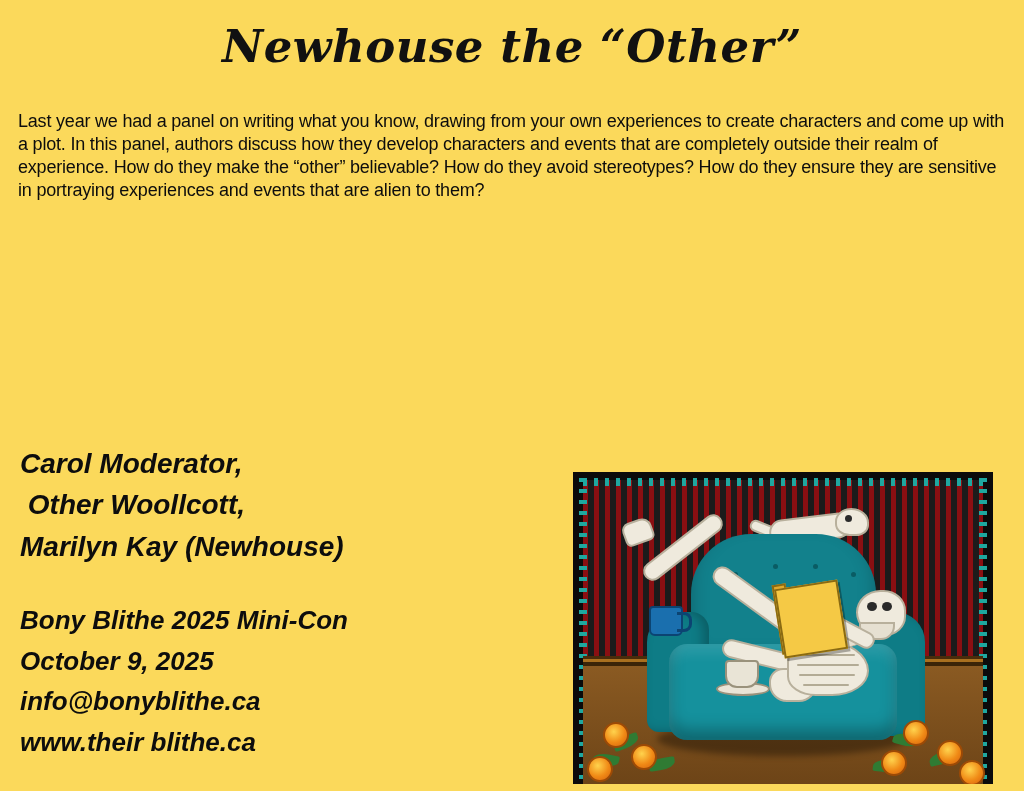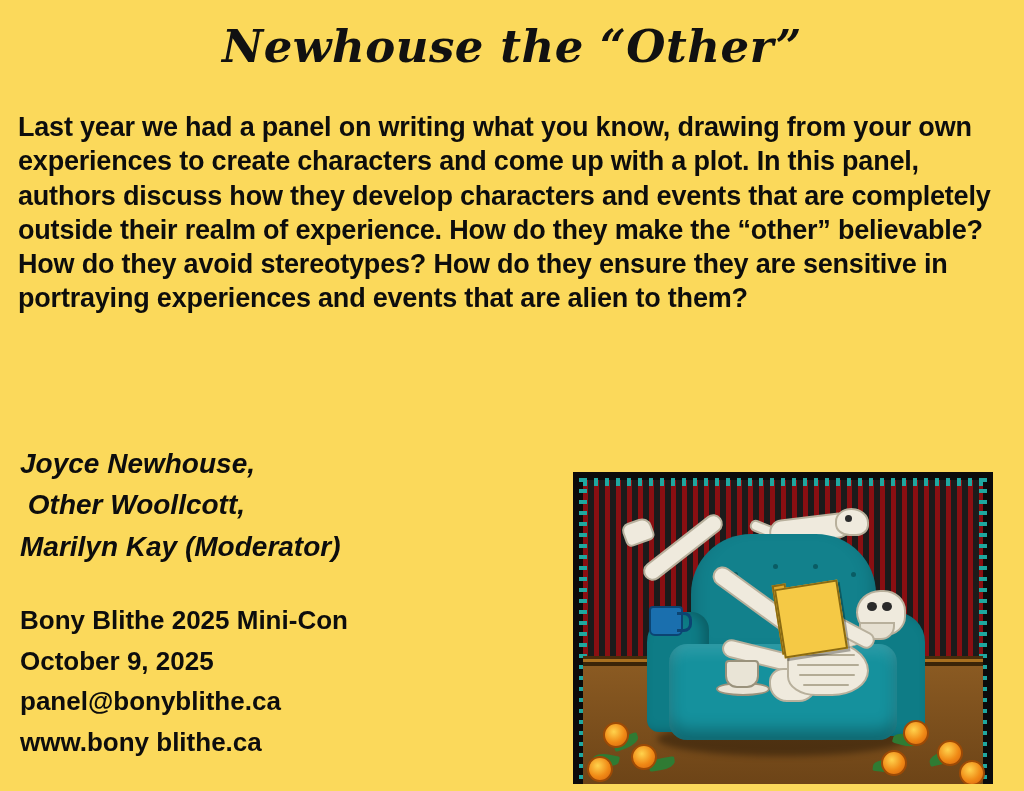--- a/index.html
+++ b/index.html
@@ -28,22 +28,22 @@
     color: #111111;
     text-align: center;
     padding-top: 20px;
     letter-spacing: 0.5px;
   }
   .body-text {
     position: absolute;
     top: 110px;
     left: 18px;
     width: 990px;
-    font-size: 27px;
-    font-weight: bold;
+    font-size: 18px;
+    font-weight: normal;
     line-height: 1.27;
     color: #0d0d0d;
     letter-spacing: -0.2px;
   }
   .panelists {
     position: absolute;
     top: 443px;
     left: 20px;
     width: 560px;
     font-size: 28px;
@@ -57,20 +57,21 @@
   }
   .event-info {
     position: absolute;
     top: 600px;
     left: 20px;
     width: 540px;
     font-size: 26px;
     font-weight: bold;
     line-height: 1.56;
     color: #0d0d0d;
+    font-style: italic;
   }
   
   .art {
     position: absolute;
     left: 573px;
     top: 472px;
     width: 420px;
     height: 312px;
     background: #0b0b0b;
     overflow: hidden;
@@ -444,30 +445,30 @@
 </head>
 <body>
 
 <div class="poster">
 
   <div class="title">Newhouse the “Other”</div>
 
   <div class="body-text">Last year we had a panel on writing what you know, drawing from your own experiences to create characters and come up with a plot. In this panel, authors discuss how they develop characters and events that are completely outside their realm of experience. How do they make the “other” believable? How do they avoid stereotypes? How do they ensure they are sensitive in portraying experiences and events that are alien to them?</div>
 
   <div class="panelists">
-    <div>Joyce Newhouse,</div>
+    <div>Carol Moderator,</div>
     <div> Other Woollcott,</div>
-    <div>Marilyn Kay (Moderator)</div>
+    <div>Marilyn Kay (Newhouse)</div>
   </div>
 
   <div class="event-info">
     <div>Bony Blithe 2025 Mini-Con</div>
     <div>October 9, 2025</div>
-    <div>panel@bonyblithe.ca</div>
-    <div>www.bony blithe.ca</div>
+    <div>info@bonyblithe.ca</div>
+    <div>www.their blithe.ca</div>
   </div>
 
   <div class="art">
     <div class="art-stripes"></div>
     <div class="art-dots-top"></div>
     <div class="art-dots-left"></div>
     <div class="art-dots-right"></div>
 
     <div class="art-baseboard"></div>
     <div class="art-floor"></div>

